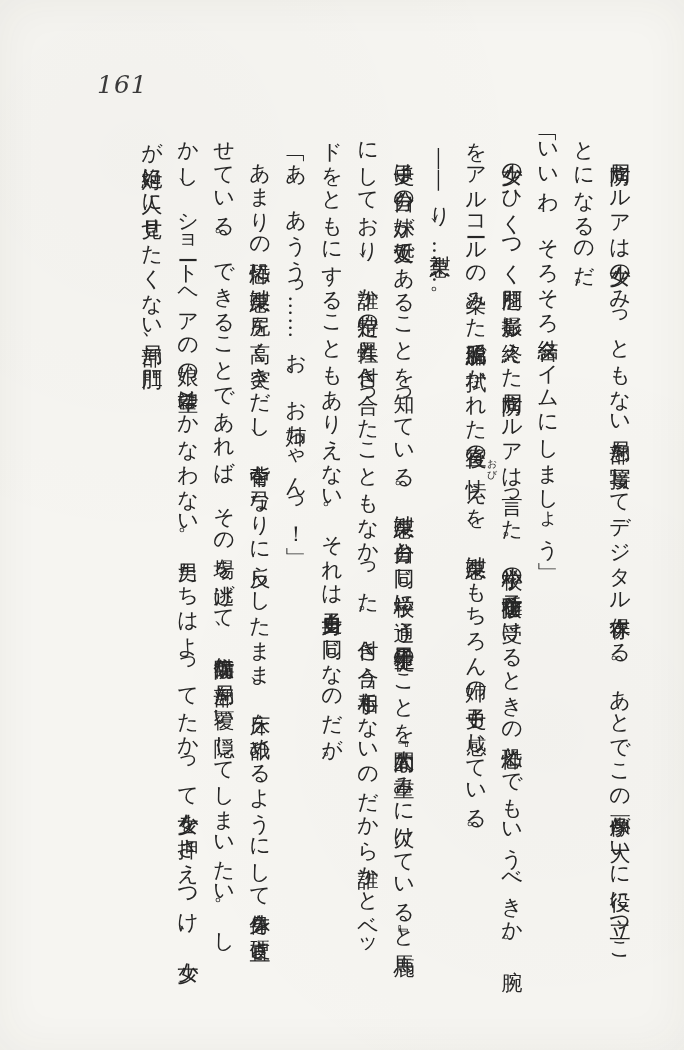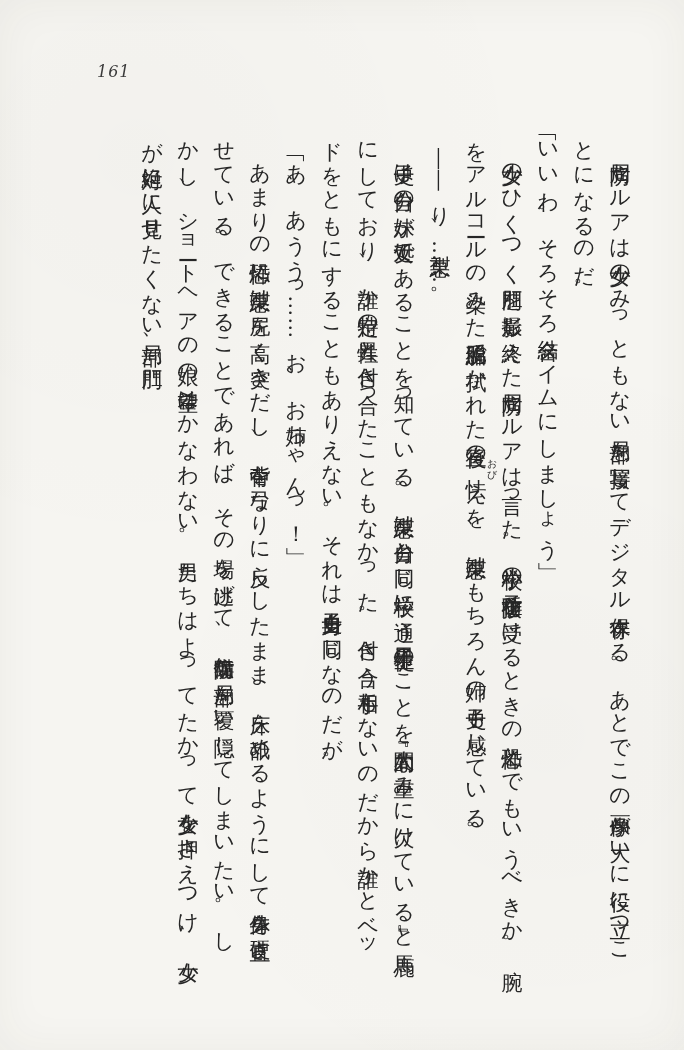--- a/index.html
+++ b/index.html
@@ -15,23 +15,23 @@
     background-image:
       radial-gradient(circle at 20% 15%, rgba(0,0,0,0.015), transparent 40%),
       radial-gradient(circle at 80% 70%, rgba(0,0,0,0.015), transparent 45%);
     box-shadow: inset 0 0 45px rgba(60,50,40,0.05);
     overflow: hidden;
     font-family: "DejaVu Serif", "Liberation Serif", serif;
   }
   .page-number {
     position: absolute;
     left: 97px;
-    top: 62px;
+    top: 70px;
     font-style: italic;
-    font-size: 16px;
+    font-size: 25px;
     letter-spacing: 1px;
     color: #3a3a3a;
   }
   .text-block {
     position: absolute;
     top: 127px;
     right: 46px;
     height: 831px;
     writing-mode: vertical-rl;
     text-orientation: mixed;

